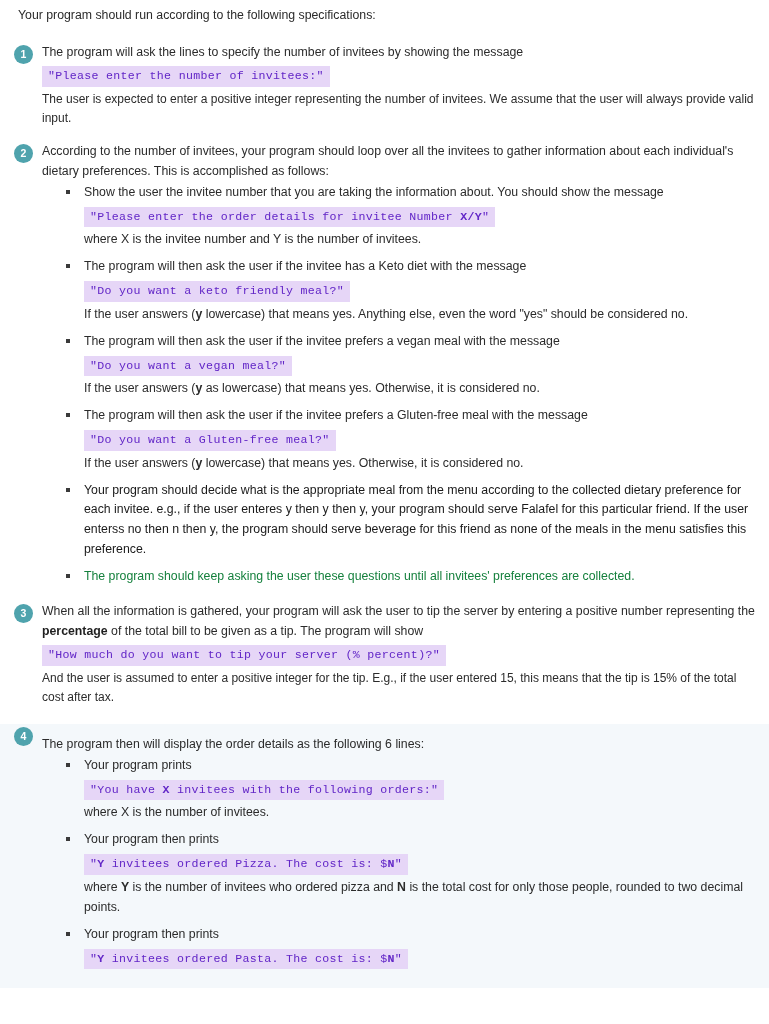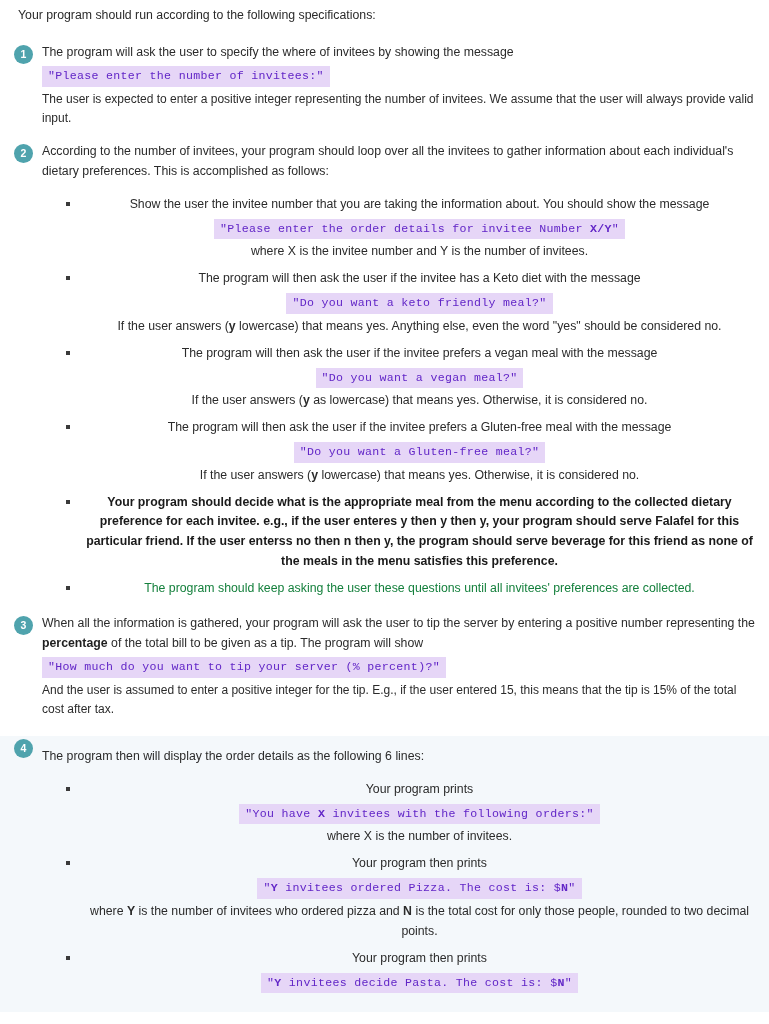--- a/index.html
+++ b/index.html
@@ -81,23 +81,22 @@
   .code-row { margin: 0; }
   .note {
     font-size: 12px;
     line-height: 1.63;
     margin: 0;
     color: #2b2b2b;
   }
   .note b, .spec-text b { font-weight: bold; color: #1f1f1f; }
   ul.sub {
     list-style: none;
-    margin: 14px 0 0 0;
+    margin: 2px 0 0 0;
     padding: 0 0 0 24px;
-    text-align: center;
   }
   ul.sub > li {
     position: relative;
     margin: 0 0 2px 0;
     padding-left: 18px;
   }
   ul.sub > li .sqbullet {
     position: absolute;
     left: 0;
     top: 7px;
@@ -105,40 +104,40 @@
     height: 4px;
     background: #3a3a3a;
     display: block;
   }
   .sub-line {
     font-size: 12.3px;
     line-height: 1.62;
     margin: 0;
     color: #2b2b2b;
   }
-  .sub-line.bold { font-weight: bold; color: #1a1a1a; }
+  .sub-line.bold { font-weight: normal; color: #1a1a1a; }
   .sub-line.faded { color: #15803d; }
   .gap-sm { height: 5px; }
   .gap-md { height: 12px; }
   .gap-lg { height: 16px; }
 </style>
 </head>
 <body>
 
 <div class="page">
 
   <div class="intro">Your program should run according to the following specifications:</div>
 
   <div class="gap-lg"></div>
 
   <ol class="spec-list">
 
     <li class="spec-item">
       <span class="badge">1</span>
-      <p class="spec-text">The program will ask the user to specify the where of invitees by showing the message</p>
+      <p class="spec-text">The program will ask the lines to specify the number of invitees by showing the message</p>
       <div class="code-row">
         <span class="code">"Please enter the number of invitees:"</span>
       </div>
       <p class="note">The user is expected to enter a positive integer representing the number of invitees. We assume that the user will always provide valid input.</p>
     </li>
 
     <div class="gap-md"></div>
 
     <li class="spec-item">
       <span class="badge">2</span>
@@ -243,21 +242,21 @@
           </div>
           <p class="sub-line"><span>where </span><b>Y</b><span> is the number of invitees who ordered pizza and </span><b>N</b><span> is the total cost for only those people, rounded to two decimal points.</span></p>
         </li>
 
         <div class="gap-sm"></div>
 
         <li>
           <span class="sqbullet"></span>
           <p class="sub-line">Your program then prints</p>
           <div class="code-row">
-            <span class="code"><span>"</span><b>Y</b><span> invitees decide Pasta. The cost is: $</span><b>N</b><span>"</span></span>
+            <span class="code"><span>"</span><b>Y</b><span> invitees ordered Pasta. The cost is: $</span><b>N</b><span>"</span></span>
           </div>
         </li>
 
       </ul>
     </li>
 
   </ol>
 </div>
 
 </body></html>

